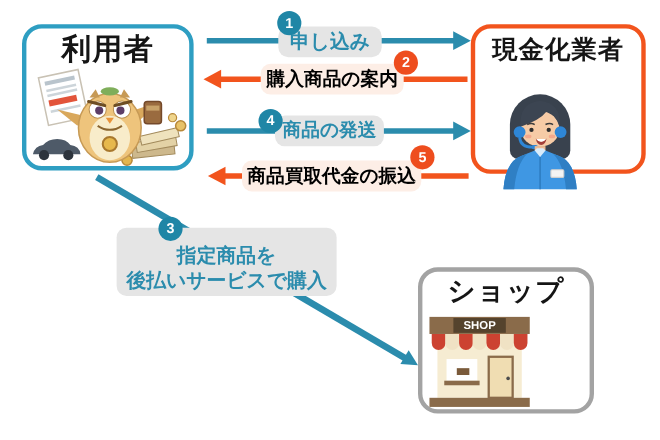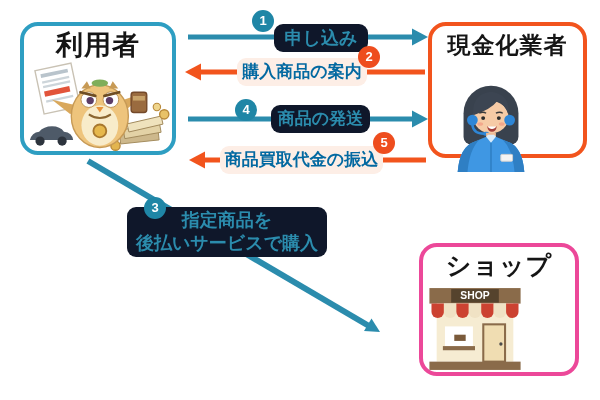--- a/index.html
+++ b/index.html
@@ -4,41 +4,41 @@
 <style>
   html,body{margin:0;padding:0;background:#ffffff;}
   body{font-family:"Liberation Sans","DejaVu Sans",sans-serif;}
   .canvas{position:relative;width:600px;height:400px;background:#ffffff;overflow:hidden;}
 
   
   .node{position:absolute;background:#ffffff;border-radius:18px;box-sizing:border-box;
         display:flex;flex-direction:column;align-items:center;z-index:3;}
   .node-user{left:20px;top:22px;width:156px;height:133px;border:4px solid #2e9ec2;}
   .node-cash{left:428px;top:22px;width:159px;height:136px;border:4px solid #f2541d;gap:16px;}
-  .node-shop{left:419px;top:243px;width:160px;height:133px;border:4px solid #ec4899;}
+  .node-shop{left:380px;top:243px;width:160px;height:133px;border:4px solid #a3a3a3;}
   .node-title{font-weight:900;color:#151515;text-align:center;line-height:1.1;margin-top:5px;
               letter-spacing:1px;white-space:nowrap;}
   .node-user .node-title{font-size:27px;}
   .node-cash .node-title{font-size:23px;margin-top:7px;}
   .node-shop .node-title{font-size:25px;}
   .illu{flex:1;display:flex;align-items:flex-end;justify-content:flex-start;width:100%;}
 
   
   .arrows{position:absolute;left:0;top:0;width:600px;height:400px;z-index:2;}
 
   
   .lbl{position:absolute;z-index:4;border-radius:9px;font-weight:bold;text-align:center;
        white-space:nowrap;}
-  .lbl-blue{background:#0f172a;color:#2b8cad;margin-left:21px;}
-  .lbl-orange{background:#fdeee6;color:#0369a1;}
+  .lbl-blue{background:#e5e5e5;color:#2b8cad;}
+  .lbl-orange{background:#fdeee6;color:#000000;}
   .lbl1{left:253px;top:24px;width:94px;height:28px;line-height:28px;font-size:18px;}
   .lbl2{left:237px;top:58px;width:130px;height:28px;line-height:28px;font-size:17px;}
   .lbl4{left:250px;top:105px;width:99px;height:28px;line-height:28px;font-size:17px;}
   .lbl5{left:220px;top:146px;width:163px;height:28px;line-height:28px;font-size:17px;text-align:center;}
-  .lbl3{left:106px;top:207px;width:200px;height:48px;font-size:18px;line-height:23px;padding-top:2px;}
+  .lbl3{left:106px;top:207px;width:200px;height:48px;font-size:18px;line-height:23px;padding-top:14px;}
 
   
   .badge{position:absolute;z-index:5;width:22px;height:22px;border-radius:50%;color:#ffffff;
          font-size:13px;font-weight:bold;text-align:center;line-height:22px;}
   .badge-teal{background:#1f86a6;}
   .badge-orange{background:#ee4d1e;}
   .b1{left:252px;top:10px;}
   .b2{left:358px;top:46px;}
   .b3{left:144px;top:197px;}
   .b4{left:235px;top:99px;}

